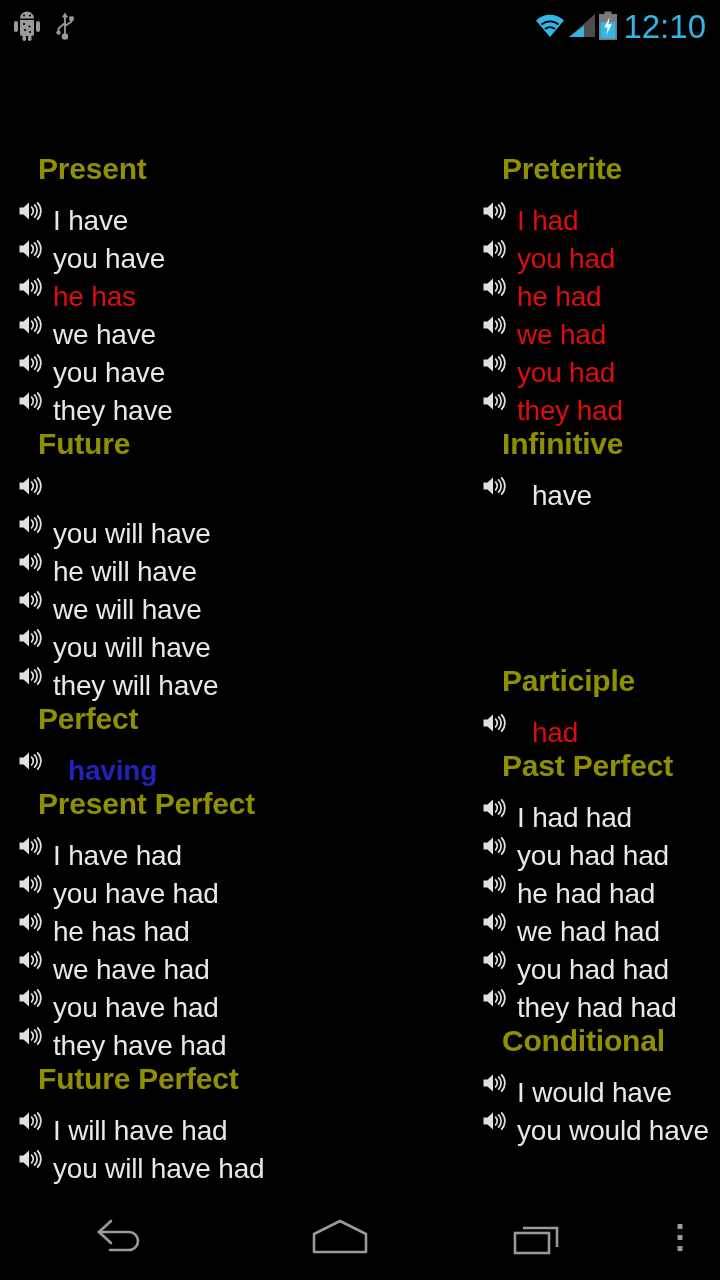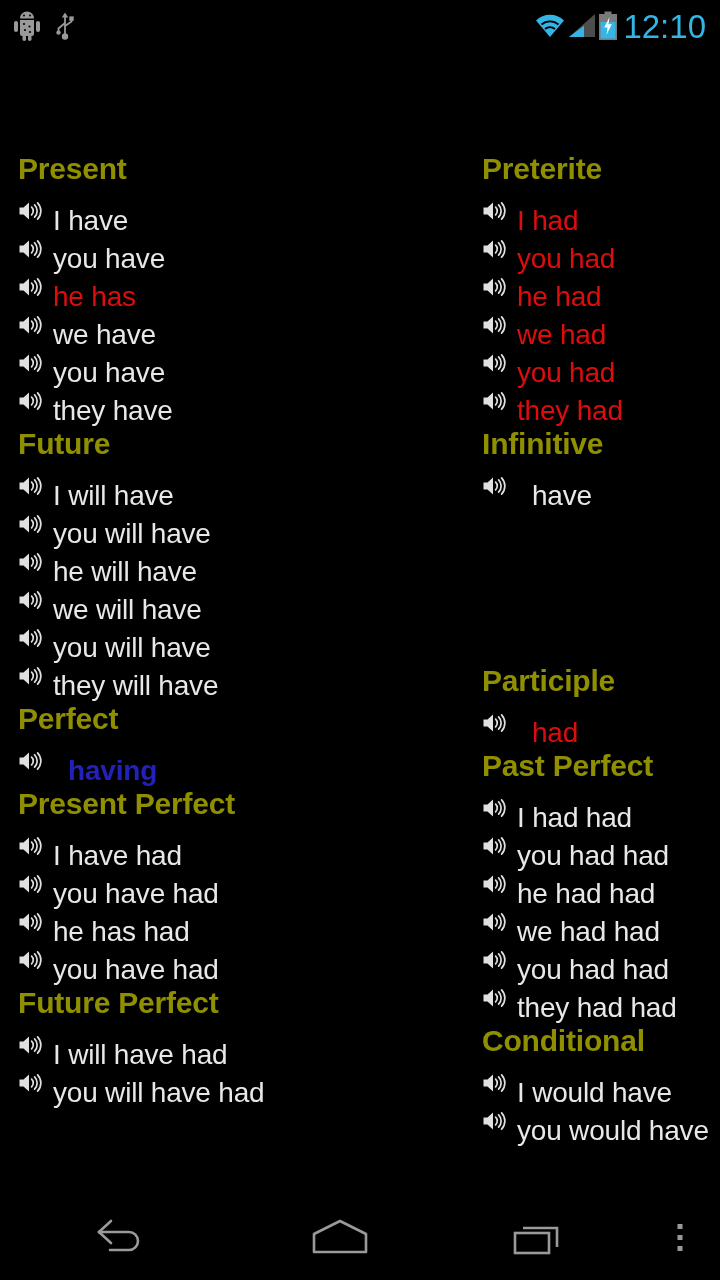--- a/index.html
+++ b/index.html
@@ -37,21 +37,21 @@
   }
   .col {
     position:absolute; top:0; width:480px;
   }
   #col-left  { left:18px; }
   #col-right { left:482px; }
 
   .section { margin-bottom:0px; }
   .sec-head {
     color:#8f8f00; font-size:30px; font-weight:bold;
-    line-height:47px; letter-spacing:-0.2px; white-space:nowrap;
+    line-height:47px; letter-spacing:-0.2px; white-space:nowrap;margin-left:20px;
   }
   .row {
     display:flex; align-items:center;
     line-height:38px; height:38px; white-space:nowrap;
   }
   .row .txt {
     font-size:28px; color:#e8e8e8; letter-spacing:-0.2px;
     padding-left:9px;
     margin-top:19px;
   }
@@ -213,21 +213,20 @@
           <div class="sec-head">Future</div>
           <div class="row">
             <svg class="spk" viewBox="0 0 26 26">
               <path d="M1.5 9.5 H5.5 L11 4.5 V21.5 L5.5 16.5 H1.5 Z" fill="#e0e0e0"></path>
               <g stroke="#e0e0e0" stroke-width="1.7" fill="none" stroke-linecap="round">
                 <path d="M13.6 9.2 A5.2 5.2 0 0 1 13.6 16.8"></path>
                 <path d="M16.6 6.9 A8.6 8.6 0 0 1 16.6 19.1"></path>
                 <path d="M19.6 4.8 A12 12 0 0 1 19.6 21.2"></path>
               </g>
             </svg>
-            <span class="txt ">I will have</span>
           </div>
           <div class="row">
             <svg class="spk" viewBox="0 0 26 26">
               <path d="M1.5 9.5 H5.5 L11 4.5 V21.5 L5.5 16.5 H1.5 Z" fill="#e0e0e0"></path>
               <g stroke="#e0e0e0" stroke-width="1.7" fill="none" stroke-linecap="round">
                 <path d="M13.6 9.2 A5.2 5.2 0 0 1 13.6 16.8"></path>
                 <path d="M16.6 6.9 A8.6 8.6 0 0 1 16.6 19.1"></path>
                 <path d="M19.6 4.8 A12 12 0 0 1 19.6 21.2"></path>
               </g>
             </svg>
@@ -329,21 +328,43 @@
           </div>
           <div class="row">
             <svg class="spk" viewBox="0 0 26 26">
               <path d="M1.5 9.5 H5.5 L11 4.5 V21.5 L5.5 16.5 H1.5 Z" fill="#e0e0e0"></path>
               <g stroke="#e0e0e0" stroke-width="1.7" fill="none" stroke-linecap="round">
                 <path d="M13.6 9.2 A5.2 5.2 0 0 1 13.6 16.8"></path>
                 <path d="M16.6 6.9 A8.6 8.6 0 0 1 16.6 19.1"></path>
                 <path d="M19.6 4.8 A12 12 0 0 1 19.6 21.2"></path>
               </g>
             </svg>
+            <span class="txt ">we have had</span>
+          </div>
+          <div class="row">
+            <svg class="spk" viewBox="0 0 26 26">
+              <path d="M1.5 9.5 H5.5 L11 4.5 V21.5 L5.5 16.5 H1.5 Z" fill="#e0e0e0"></path>
+              <g stroke="#e0e0e0" stroke-width="1.7" fill="none" stroke-linecap="round">
+                <path d="M13.6 9.2 A5.2 5.2 0 0 1 13.6 16.8"></path>
+                <path d="M16.6 6.9 A8.6 8.6 0 0 1 16.6 19.1"></path>
+                <path d="M19.6 4.8 A12 12 0 0 1 19.6 21.2"></path>
+              </g>
+            </svg>
             <span class="txt ">you have had</span>
+          </div>
+          <div class="row">
+            <svg class="spk" viewBox="0 0 26 26">
+              <path d="M1.5 9.5 H5.5 L11 4.5 V21.5 L5.5 16.5 H1.5 Z" fill="#e0e0e0"></path>
+              <g stroke="#e0e0e0" stroke-width="1.7" fill="none" stroke-linecap="round">
+                <path d="M13.6 9.2 A5.2 5.2 0 0 1 13.6 16.8"></path>
+                <path d="M16.6 6.9 A8.6 8.6 0 0 1 16.6 19.1"></path>
+                <path d="M19.6 4.8 A12 12 0 0 1 19.6 21.2"></path>
+              </g>
+            </svg>
+            <span class="txt ">they have had</span>
           </div>
         </div>
         <div class="section">
           <div class="sec-head">Future Perfect</div>
           <div class="row">
             <svg class="spk" viewBox="0 0 26 26">
               <path d="M1.5 9.5 H5.5 L11 4.5 V21.5 L5.5 16.5 H1.5 Z" fill="#e0e0e0"></path>
               <g stroke="#e0e0e0" stroke-width="1.7" fill="none" stroke-linecap="round">
                 <path d="M13.6 9.2 A5.2 5.2 0 0 1 13.6 16.8"></path>
                 <path d="M16.6 6.9 A8.6 8.6 0 0 1 16.6 19.1"></path>

